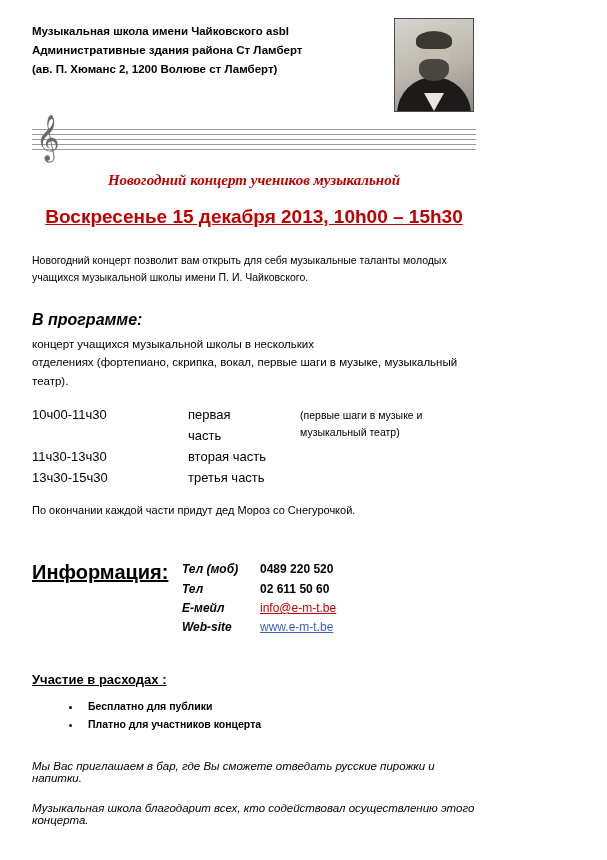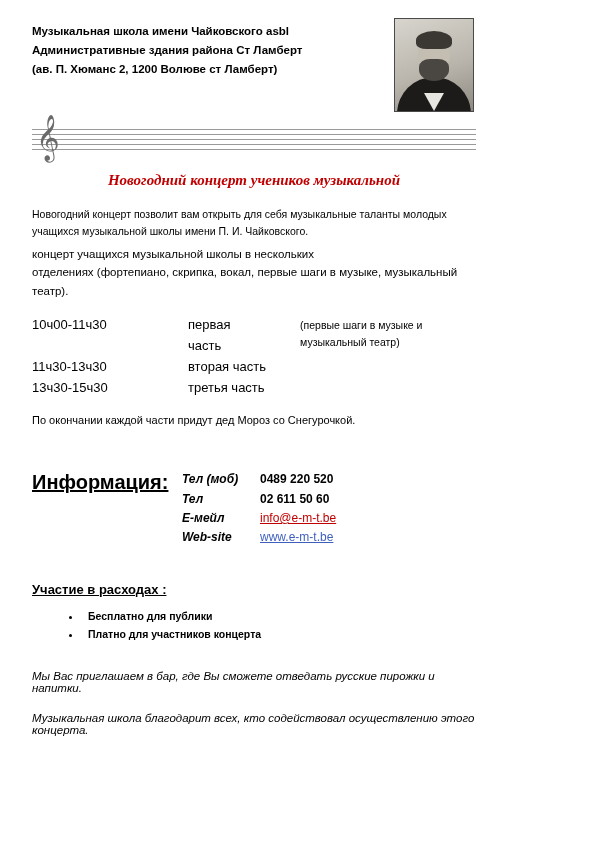--- a/index.html
+++ b/index.html
@@ -146,21 +146,21 @@
     margin-top: 16px;
     text-align: center;
     color: #c00000;
     font-weight: bold;
     font-size: 19px;
     text-decoration: underline;
   }
 
   
   .intro {
-    margin-top: 16px;
+    margin-top: 24px;
     font-size: 10.5px;
     line-height: 1.55;
     max-width: 545px;
   }
   .program-heading {
     margin-top: 26px;
     font-size: 16px;
     font-weight: bold;
     font-style: italic;
   }
@@ -288,23 +288,25 @@
       <i></i>
       <i></i>
       <i></i>
     </div>
     <div class="clef">𝄞</div>
   </div>
 
   <div class="title">
     <div>Новогодний концерт учеников музыкальной</div>
   </div>
+  <div class="subtitle">Воскресенье 15 декабря 2013, 10h00 – 15h30</div>
 
   <div class="intro">Новогодний концерт позволит вам открыть для себя музыкальные таланты молодых учащихся музыкальной школы имени П. И. Чайковского.</div>
 
+  <div class="program-heading">В программе:</div>
   <div class="program-desc">
     <div>концерт учащихся музыкальной школы  в нескольких</div>
     <div>отделениях (фортепиано, скрипка, вокал, первые шаги в музыке, музыкальный театр).</div>
   </div>
 
   <div class="schedule">
     <div class="row">
       <span class="time">10ч00-11ч30</span>
       <span class="part">первая часть</span>
       <span class="note">(первые шаги в музыке и музыкальный театр)</span>

